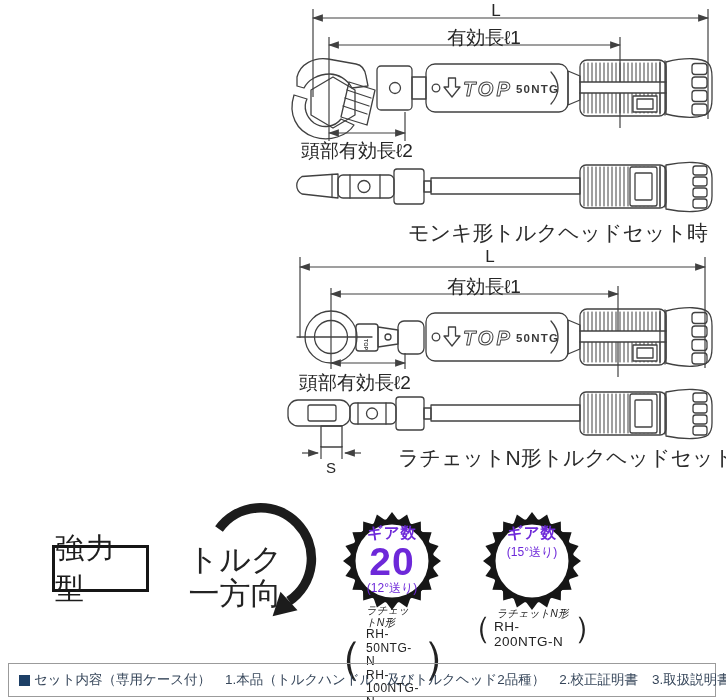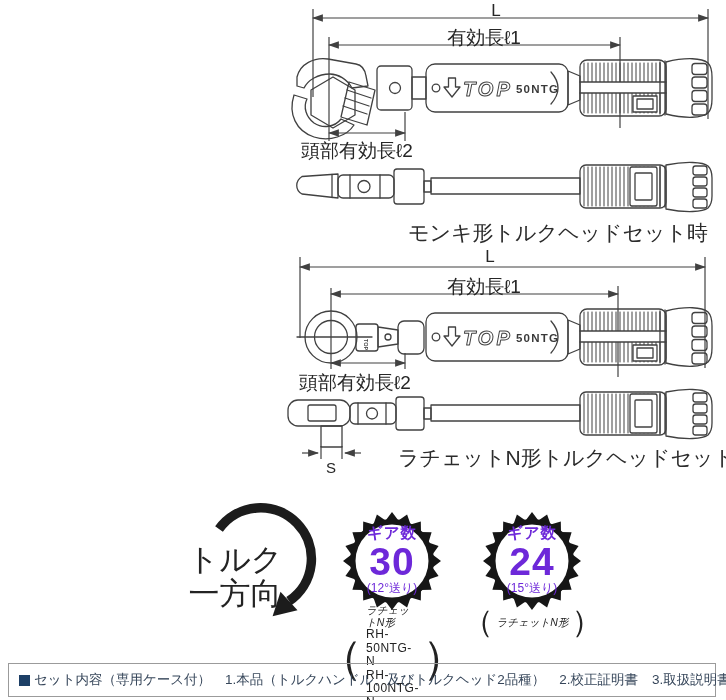--- a/index.html
+++ b/index.html
@@ -207,50 +207,53 @@
 <div class="lbl ctr" id="lbl-l1a">有効長ℓ1</div>
 <div class="lbl" id="lbl-l2a">頭部有効長ℓ2</div>
 <div class="lbl rgt" id="cap1">モンキ形トルクヘッドセット時</div>
 
 <div class="lbl ctr" id="lbl-L2">L</div>
 <div class="lbl ctr" id="lbl-l1b">有効長ℓ1</div>
 <div class="lbl" id="lbl-l2b">頭部有効長ℓ2</div>
 <div class="lbl ctr" id="lbl-S">S</div>
 <div class="lbl rgt" id="cap2">ラチェットN形トルクヘッドセット時</div>
 
+<div id="strong-box">
+  <span>強力型</span>
+</div>
 
 <div id="one-way">
   <div>トルク</div>
   <div>一方向</div>
 </div>
 
 <div class="badge-txt" id="badge-txt-1">
   <div class="g-label">ギア数</div>
-  <div class="g-count">30</div>
+  <div class="g-count">20</div>
   <div class="g-feed">(12°送り)</div>
 </div>
 <div class="g-models" id="g-models-1">
   <span class="paren-lg">（</span>
   <span class="g-col">
     <span class="g-series">ラチェットN形</span>
     <span class="g-model">RH-50NTG-N</span>
     <span class="g-model">RH-100NTG-N</span>
   </span>
   <span class="paren-lg">）</span>
 </div>
 
 <div class="badge-txt" id="badge-txt-2">
   <div class="g-label">ギア数</div>
-  <div class="g-count">24</div>
   <div class="g-feed">(15°送り)</div>
 </div>
 <div class="g-models" id="g-models-2">
   <span class="paren-sm">（</span>
   <span class="g-col">
     <span class="g-series">ラチェットN形</span>
+    <span class="g-model-lg">RH-200NTG-N</span>
   </span>
   <span class="paren-sm">）</span>
 </div>
 
 <div id="set-bar">
   <span class="title-wrap">
     <span class="bullet"></span>
     <span>セット内容（専用ケース付）</span>
   </span>
   <span>1.本品（トルクハンドル、及びトルクヘッド2品種）</span>

